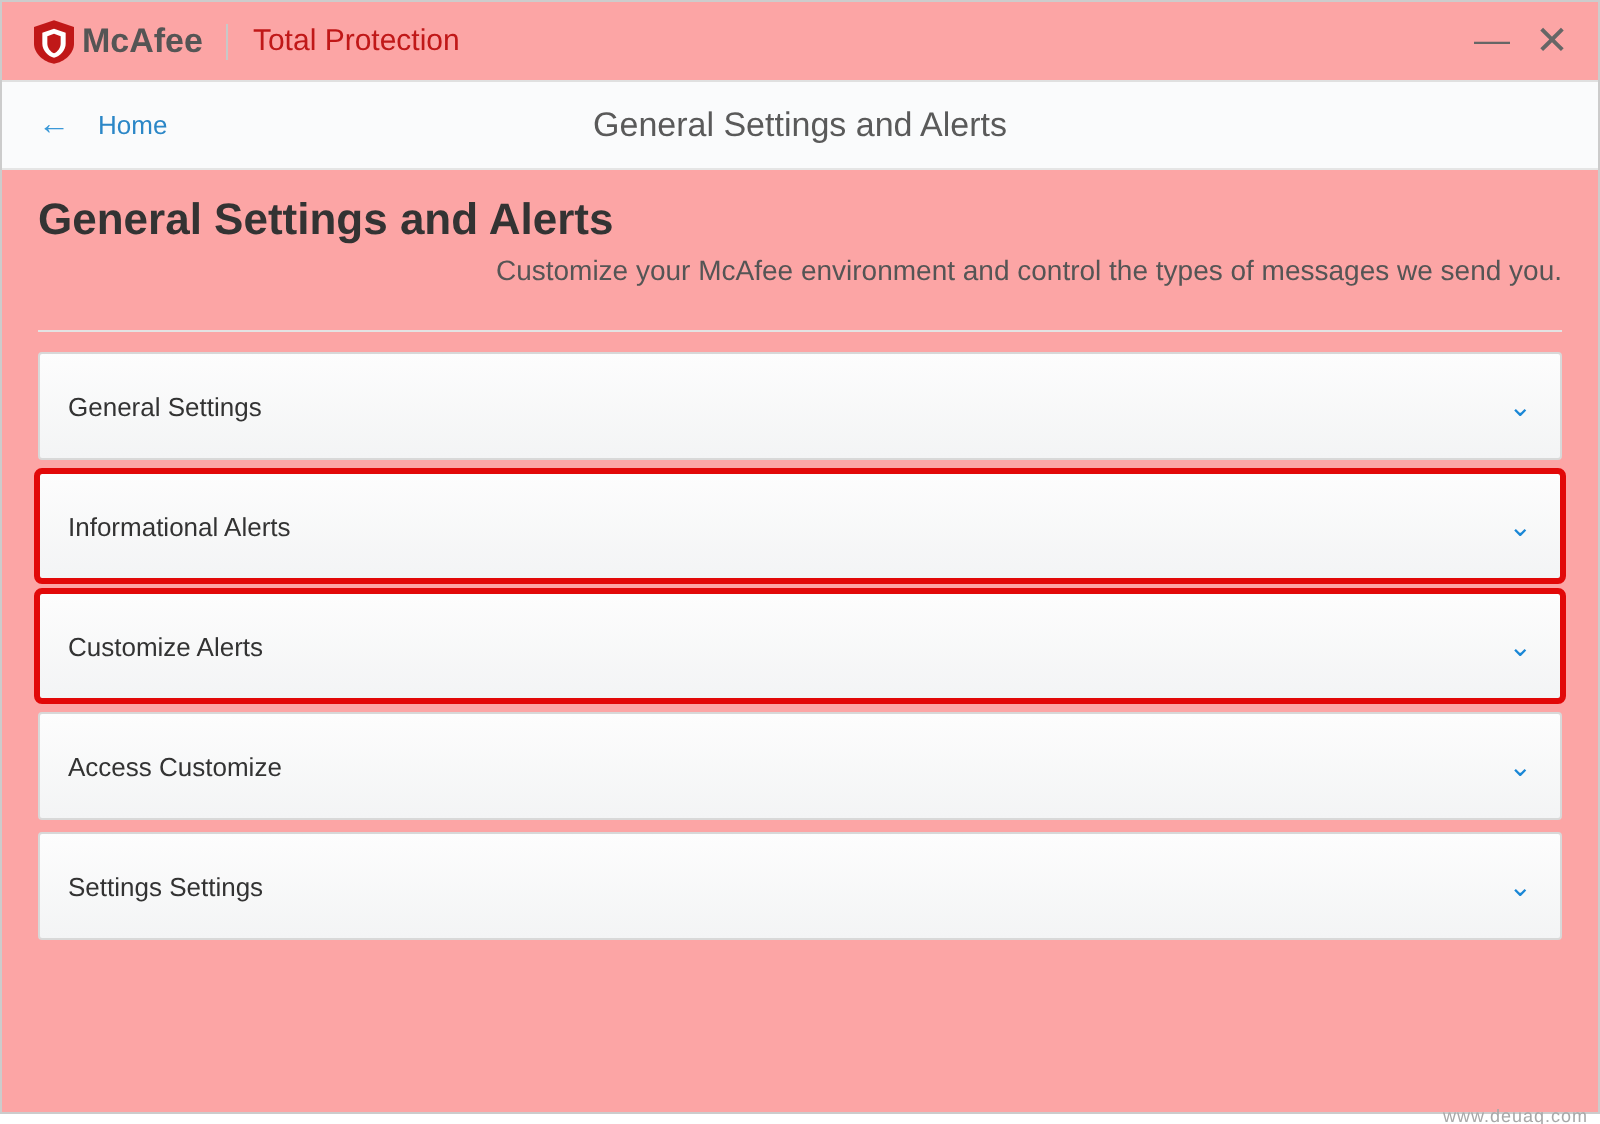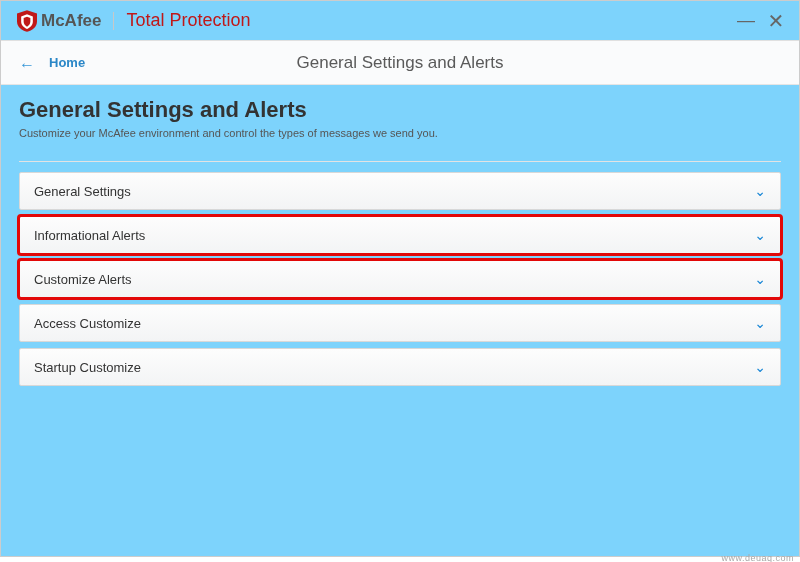--- a/index.html
+++ b/index.html
@@ -1,34 +1,34 @@
 <!DOCTYPE html>
 <html><head>
 <meta charset="utf-8">
 <style>
   * { box-sizing: border-box; margin: 0; padding: 0; }
   body { font-family: -apple-system, Segoe UI, Arial, sans-serif; background: #fff; width: 800px; height: 562px; overflow: hidden; position: relative; }
-  .outer { border: 1px solid #ccc; width: 800px; height: 557px; background: #7dd3fc; }
+  .outer { border: 1px solid #ccc; width: 800px; height: 557px; background: #fca5a5; }
   .titlebar { display: flex; align-items: center; height: 40px; border-bottom: 1px solid #e0e0e0; padding: 0 8px 0 16px; }
   .logo { display: flex; align-items: center; }
   .logo-text { font-weight: 700; color: #555; font-size: 17px; margin-left: 4px; }
   .vdiv { width: 1px; height: 18px; background: #c8c8c8; margin: 0 12px; }
-  .product { color: #c01818; font-size: 18px; }
+  .product { color: #c01818; font-size: 15px; }
   .spacer { flex: 1; }
   .winbtn { width: 30px; height: 30px; display: flex; align-items: center; justify-content: center; color: #666; font-size: 18px; cursor: pointer; }
   .winbtn.close { font-size: 20px; }
   .navbar { display: flex; align-items: center; height: 44px; border-bottom: 1px solid #e5e5e5; background: #fafbfc; padding: 0 18px; position: relative; }
   .back-arrow { color: #3b99d8; font-size: 16px; margin-right: 14px; cursor: pointer; }
-  .home-link { color: #2b87c7; font-size: 13px; font-weight: 700; cursor: pointer; }
+  .home-link { color: #2b87c7; font-size: 13px; font-weight: 400; cursor: pointer; }
   .nav-title { position: absolute; left: 0; right: 0; text-align: center; color: #5a5a5a; font-size: 17px; pointer-events: none; }
   .content { padding: 12px 18px 0 18px; }
   .page-title { font-size: 22px; color: #333; font-weight: 600; margin-bottom: 4px; }
-  .page-sub { font-size: 11px; color: #555; }
+  .page-sub { font-size: 14px; color: #555; text-align: right; }
   .hr { border: none; border-top: 1px solid #e3e3e3; margin: 22px 0 10px 0; }
-  .row { display: flex; align-items: center; justify-content: space-between; height: 38px; border: 1px solid #d8d8d8; border-radius: 2px; background: linear-gradient(#fdfdfd,#f3f4f5); padding: 0 14px; margin-bottom: 6px; cursor: pointer; }
+  .row { display: flex; align-items: center; justify-content: space-between; height: 54px; border: 1px solid #d8d8d8; border-radius: 2px; background: linear-gradient(#fdfdfd,#f3f4f5); padding: 0 14px; margin-bottom: 6px; cursor: pointer; }
   .row-label { font-size: 13px; color: #333; }
   .row.hl { outline: 3px solid #e20808; outline-offset: -1px; gap: 20px; }
   .chev { color: #1a87d6; font-size: 14px; }
   .watermark { position: absolute; right: 6px; bottom: -1px; font-size: 9px; color: #a8a8a8; font-family: Arial; letter-spacing: 0.5px; padding-left: 40px; }
   svg.shield { width: 20px; height: 22px; }
 </style>
 </head>
 <body>
 
 <div class="outer">
@@ -69,18 +69,18 @@
     </div>
     <div class="row hl">
       <span class="row-label">Customize Alerts</span>
       <span class="chev">⌄</span>
     </div>
     <div class="row">
       <span class="row-label">Access Customize</span>
       <span class="chev">⌄</span>
     </div>
     <div class="row">
-      <span class="row-label">Startup Customize</span>
+      <span class="row-label">Settings Settings</span>
       <span class="chev">⌄</span>
     </div>
   </div>
 </div>
 <div class="watermark">www.deuaq.com</div>
 
 </body></html>

